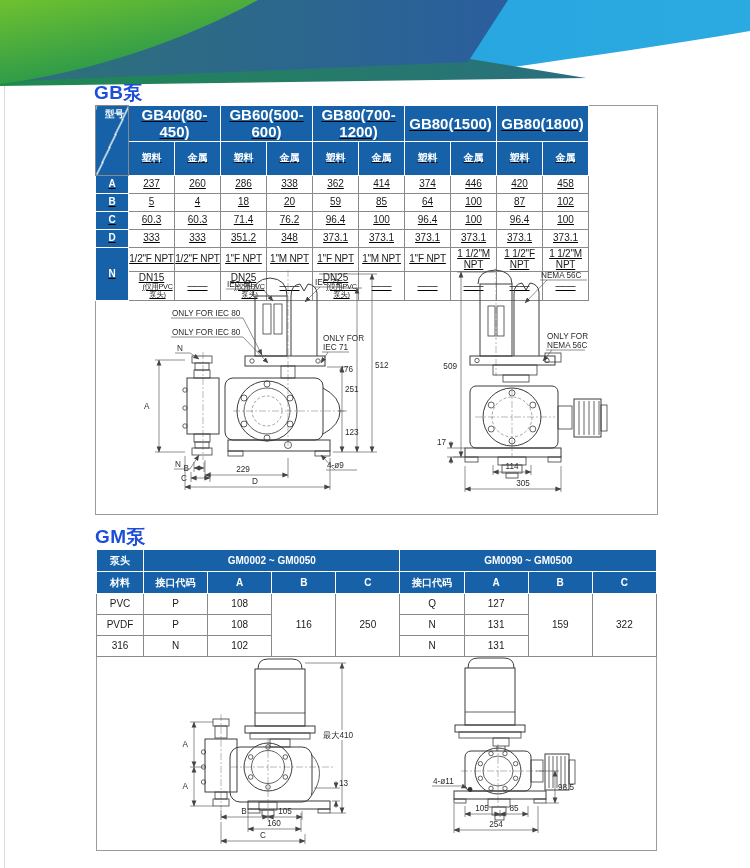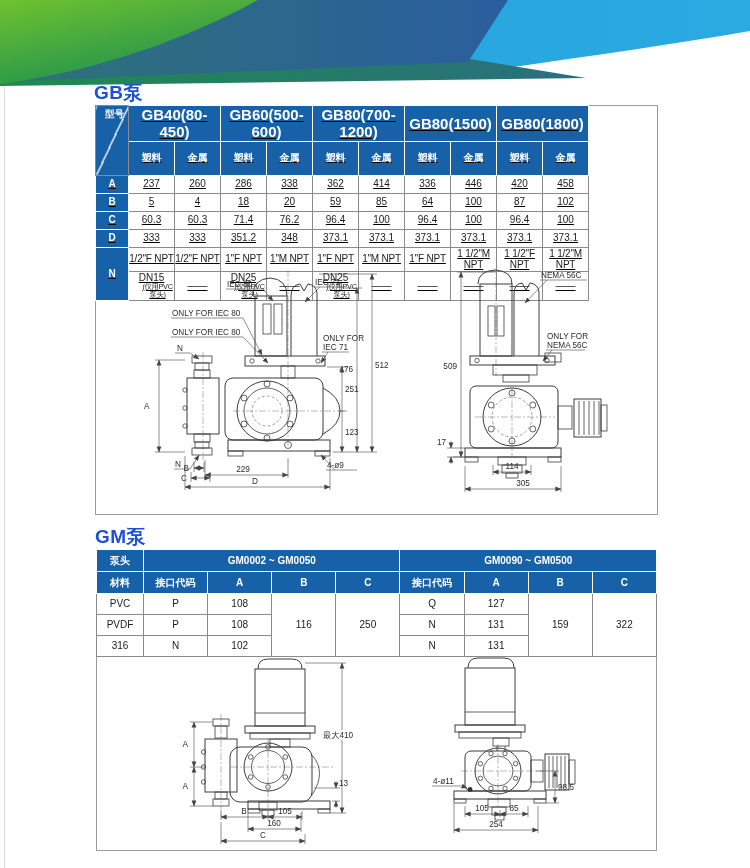--- a/index.html
+++ b/index.html
@@ -97,21 +97,21 @@
       <td class="hd">金属</td>
     </tr>
     <tr style="height:18px">
       <td class="hd">A</td>
       <td>237</td>
       <td>260</td>
       <td>286</td>
       <td>338</td>
       <td>362</td>
       <td>414</td>
-      <td>336</td>
+      <td>374</td>
       <td>446</td>
       <td>420</td>
       <td>458</td>
     </tr>
     <tr style="height:18px">
       <td class="hd">B</td>
       <td>5</td>
       <td>4</td>
       <td>18</td>
       <td>20</td>

